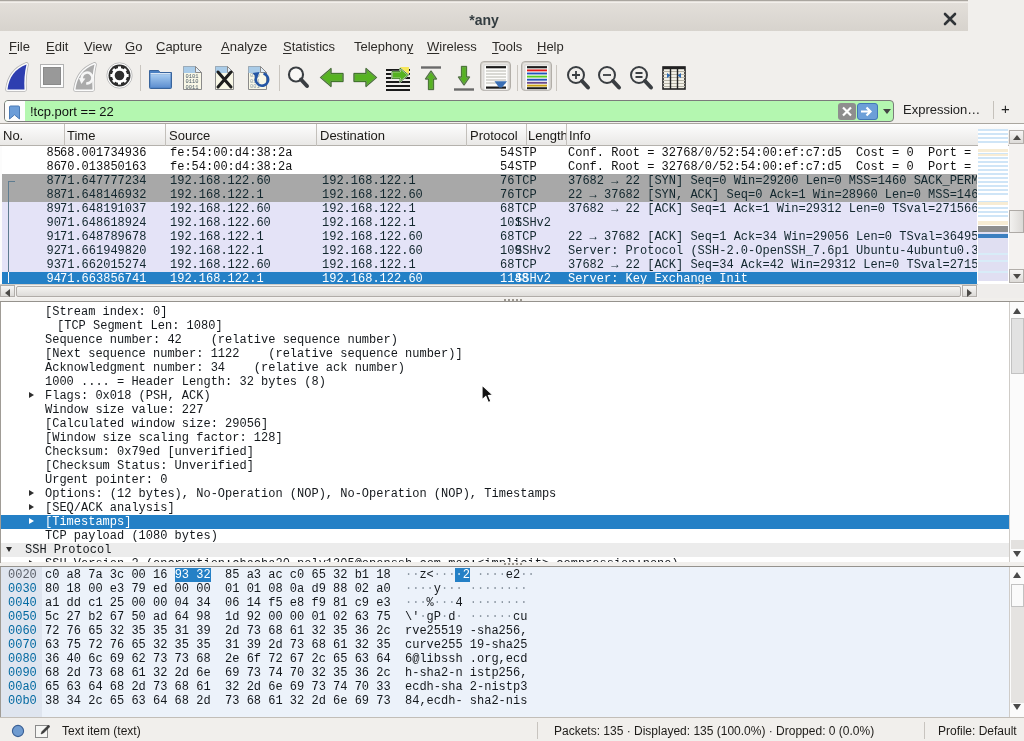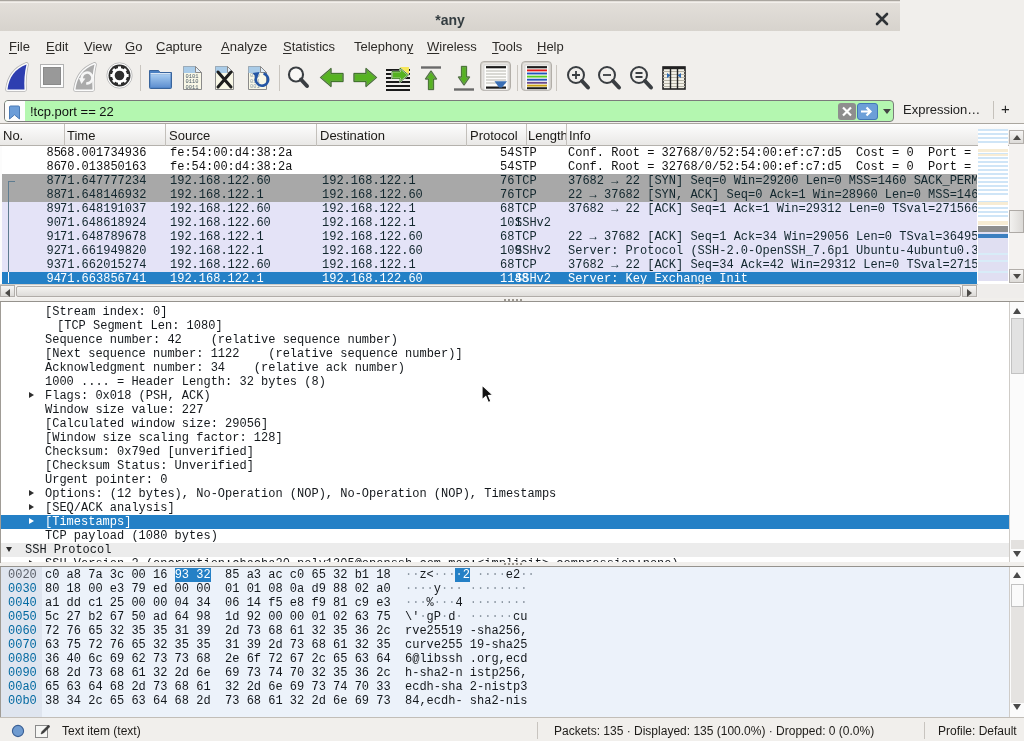--- a/index.html
+++ b/index.html
@@ -1,19 +1,19 @@
 <!DOCTYPE html>
 <html><head><meta charset="utf-8"><style>
 *{margin:0;padding:0;box-sizing:border-box;}
 b{font-weight:normal;}i{font-style:normal;}
 html,body{width:1024px;height:741px;overflow:hidden;}
 body{font-family:"Liberation Sans",sans-serif;position:relative;background:#f1efec;}
 .abs{position:absolute;}
 
-#titlebar{position:absolute;left:0;top:0;width:900px;height:31px;
+#titlebar{position:absolute;left:0;top:0;width:968px;height:31px;
 background:linear-gradient(#e3dfda,#d7d3cd);border-top:1px solid #a9a59f;}
 #titlebar:before{content:"";position:absolute;left:0;top:1px;width:100%;height:1px;background:#f2efeb;}
 #title{position:absolute;left:0;top:11px;width:100%;text-align:center;font-weight:bold;font-size:14px;color:#333c40;}
 #closex{position:absolute;right:10px;top:10px;width:16px;height:16px;}
 #closex svg{display:block;}
 
 #menubar{position:absolute;left:0;top:32px;width:1024px;height:27px;background:#f1efec;font-size:13px;color:#2d2b28;}
 #menubar span{position:absolute;top:7px;}
 #menubar u{text-decoration:underline;text-underline-offset:2px;}
 

